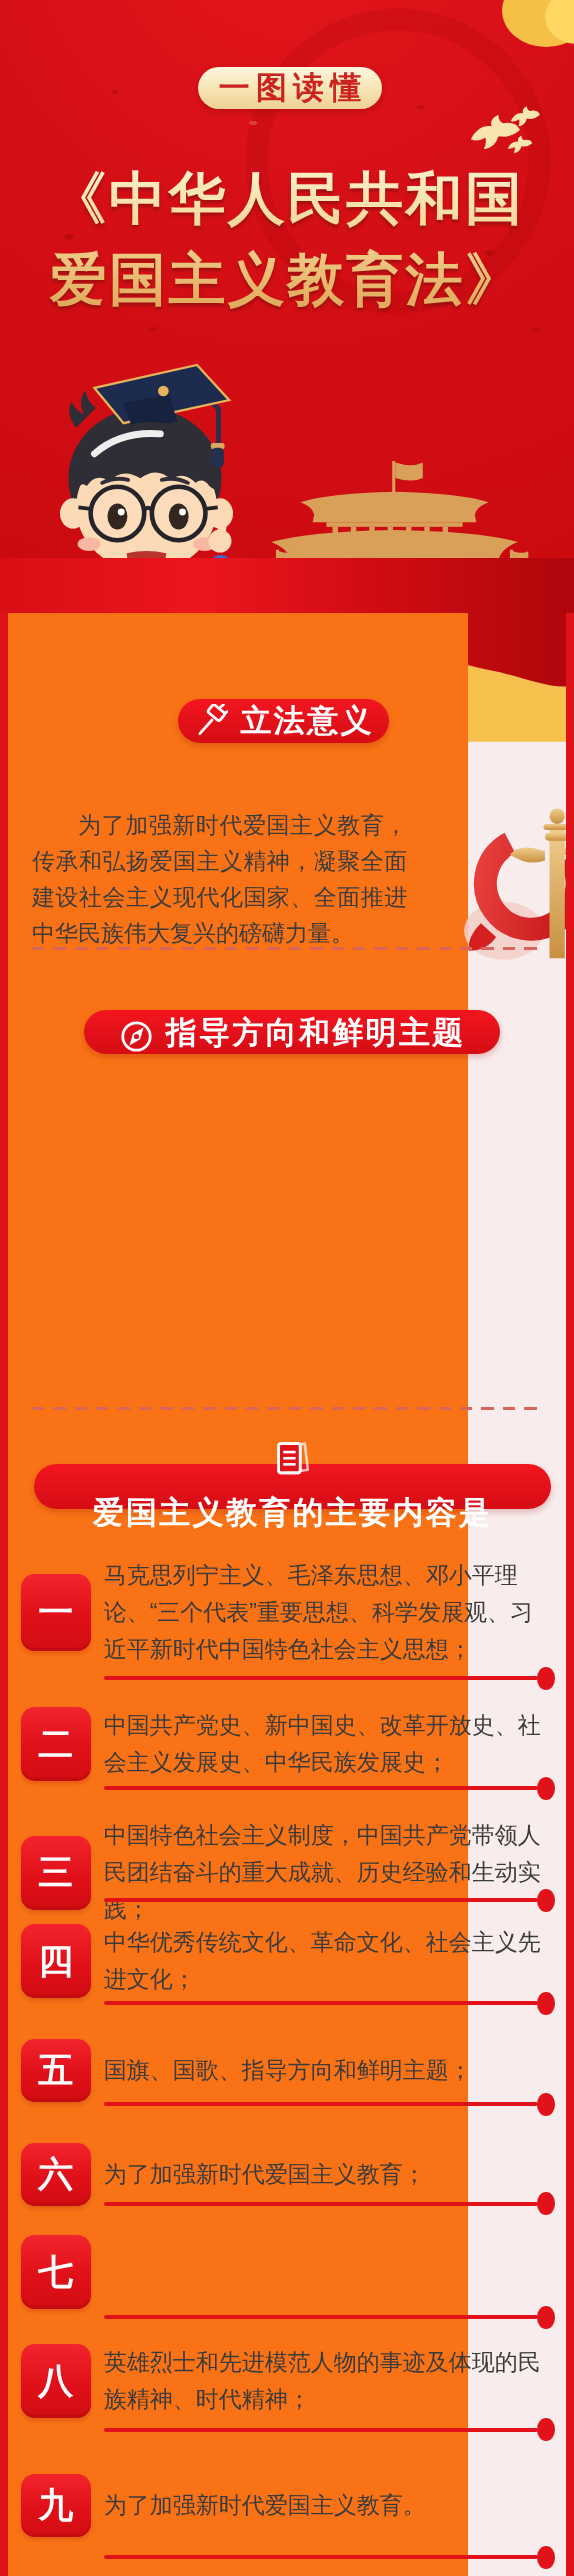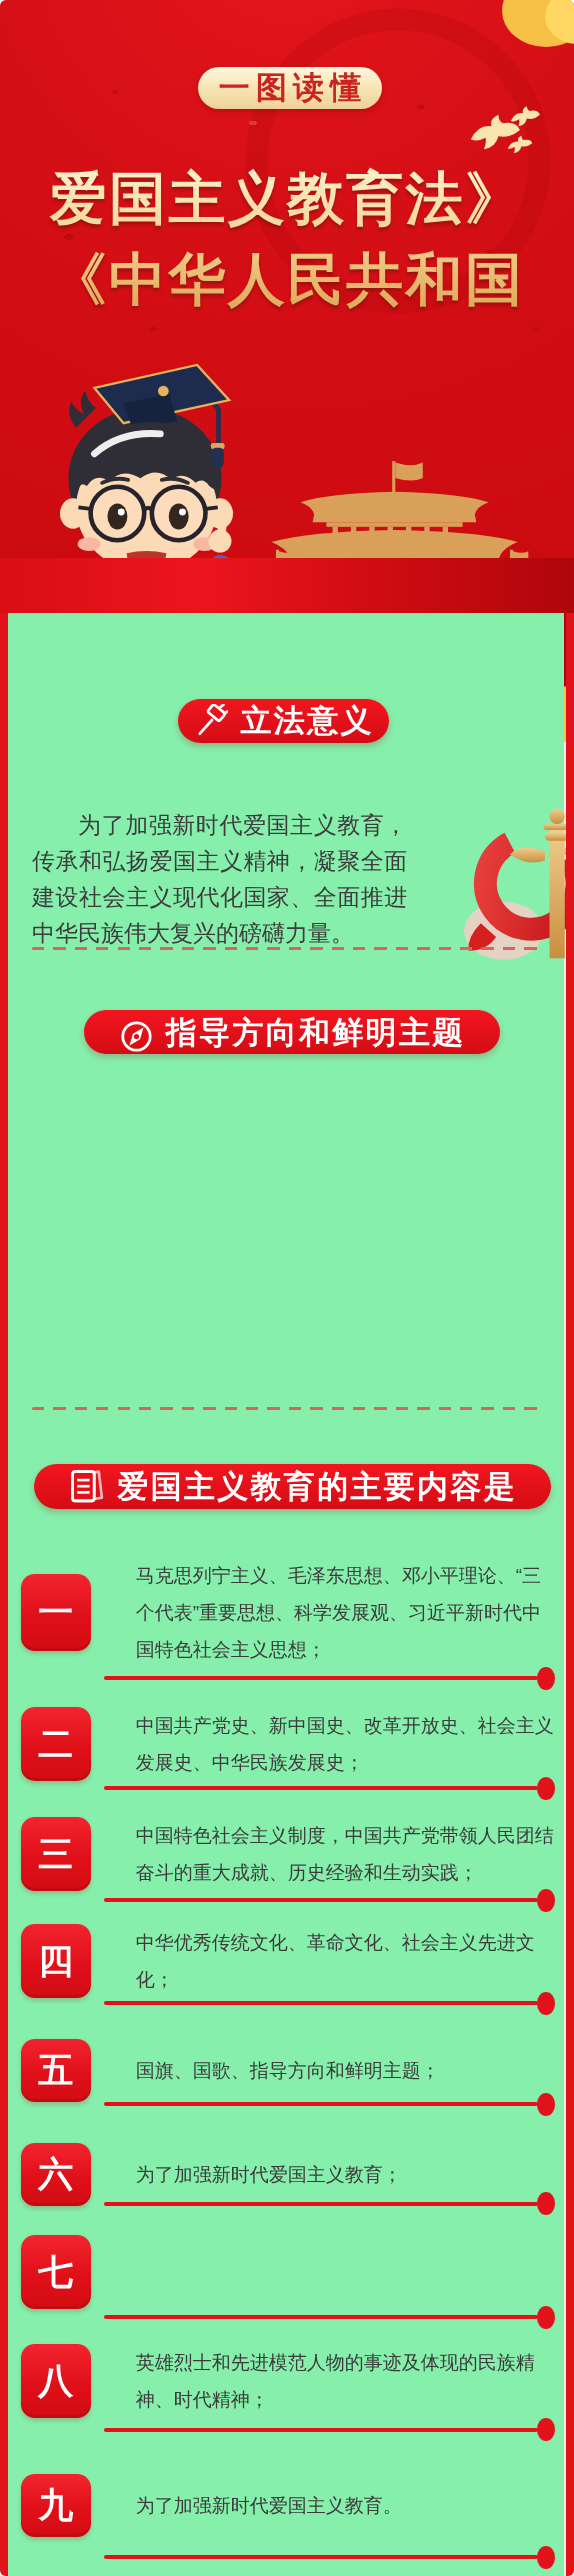--- a/index.html
+++ b/index.html
@@ -1,20 +1,19 @@
 <!DOCTYPE html>
 <html style="font-size:12.3px"><head>
 <meta charset="utf-8">
 <style>
   html,body{margin:0;padding:0;background:#ffffff;}
   .poster{
     position:relative;width:574px;height:2576px;overflow:hidden;
     font-family:"Liberation Sans","DejaVu Sans",sans-serif;
     background:#F8EDEC;
-    border-radius:6px;
   }
   
   .header{
     position:absolute;left:0;top:0;width:574px;height:735px;z-index:0;
     background:
       radial-gradient(7.7px 4.6px at 69px 237px, rgba(164,6,10,.5) 60%, transparent 62%),
       radial-gradient(6.9px 3.8px at 153px 329px, rgba(164,6,10,.45) 60%, transparent 62%),
       radial-gradient(6.1px 3.8px at 253px 123px, rgba(250,230,190,.22) 60%, transparent 62%),
       radial-gradient(7.7px 4.6px at 490px 253px, rgba(164,6,10,.5) 60%, transparent 62%),
       radial-gradient(6.1px 3.8px at 536px 329px, rgba(164,6,10,.4) 60%, transparent 62%),
@@ -38,21 +37,21 @@
     font-weight:900;font-size:57px;line-height:81px;letter-spacing:2.3px;
     background:linear-gradient(180deg,#FCEFC8 8%,#F3D493 48%,#DFA758 95%);
     -webkit-background-clip:text;background-clip:text;color:transparent;
     filter:drop-shadow(0 3.8px 1.5px rgba(110,15,8,.5));
   }
   .doves{position:absolute;left:457px;top:104px;z-index:1;}
   .tiananmen{position:absolute;left:253px;top:458px;z-index:1;opacity:.96;}
   .mascot{position:absolute;left:47px;top:354px;z-index:3;}
   .waves{position:absolute;left:0;top:558px;z-index:5;}
   
-  .content{position:absolute;left:0;top:613px;width:564px;height:1963px;background:#86efac;z-index:1;}
+  .content{position:absolute;left:0;top:613px;width:468px;height:1963px;background:#f97316;z-index:1;}
   .side-border{position:absolute;top:613px;bottom:0;width:7.7px;background:#E0121A;z-index:4;}
   .side-border.left{left:0;}
   .side-border.right{right:0;}
   .pill{
     position:absolute;border-radius:24.5px;z-index:2;
     background:linear-gradient(180deg,#F3151E 0%,#E01019 60%,#D60C13 100%);
     display:flex;align-items:center;justify-content:center;gap:12.3px;
     color:#fff;font-weight:900;font-size:31px;letter-spacing:2.3px;
     box-shadow:0 3.1px 6.1px rgba(150,10,10,.25);
   }
@@ -78,21 +77,21 @@
   }
   
   .item{position:absolute;left:20.7px;width:536px;display:flex;align-items:center;gap:13px;z-index:2;}
   .numbadge{
     flex:0 0 70px;border-radius:13.8px;color:#fff;font-weight:900;font-size:35px;
     background:linear-gradient(180deg,#F2242E 0%,#E01019 55%,#D20C13 100%);
     display:flex;align-items:center;justify-content:center;
     box-shadow:inset 0 -3.1px 0 rgba(140,5,8,.22), 0 2.3px 4.6px rgba(150,10,10,.2);
   }
   .nb1{height:63px;} .nb2{height:74px;} .nb3{height:77px;}
-  .itext{width:444px;font-size:19px;line-height:37px;color:#3B3B3B;margin-left:32px;}
+  .itext{width:444px;font-size:23px;line-height:37px;color:#3B3B3B;}
   .uline{position:absolute;left:104px;width:434px;height:3.8px;background:#E2121B;border-radius:2.3px;z-index:2;}
   .udot{position:absolute;left:537px;width:18.4px;height:23px;background:#E2121B;border-radius:50%;z-index:2;}
 </style>
 </head>
 <body>
 
 <div class="poster">
 
   <div class="header">
     <div class="corner-blob1"></div>
@@ -104,22 +103,22 @@
 
     <svg class="doves" width="86" height="66" viewBox="0 0 112 86">
       <g fill="#F7E4AE">
         <path d="M18,46 q10,-20 27,-17 q-3,-10 9,-15 q0,9 6,11 q17,-3 22,9 q-13,11 -28,8 q-4,15 -19,17 q4,-9 2,-15 q-11,6 -19,2 Z"></path>
         <path d="M70,22 q6,-12 16,-10 q-2,-6 5,-9 q0,5 4,6 q10,-2 13,5 q-8,7 -17,5 q-2,9 -11,10 q2,-5 1,-9 q-6,4 -11,2 Z"></path>
         <path d="M66,58 q5,-10 14,-9 q-2,-5 4,-8 q0,5 3,6 q9,-2 11,4 q-7,6 -14,4 q-2,8 -10,9 q2,-5 1,-8 q-5,3 -9,2 Z"></path>
       </g>
     </svg>
 
     <div class="title">
+      <div>《中华人民共和国</div>
       <div>爱国主义教育法》</div>
-      <div>《中华人民共和国</div>
     </div>
 
     <svg class="tiananmen" width="283" height="208" viewBox="0 0 370 272">
       <g fill="#D9A75B">
         <rect x="182" y="4" width="4" height="44"></rect>
         <path d="M186,6 q22,7 36,0 l0,20 q-14,7 -36,0 Z"></path>
         <path d="M80,74 Q78,64 62,58 Q96,46 185,44 Q274,46 308,58 Q292,64 290,74 L292,84 L78,84 Z"></path>
         <rect x="96" y="84" width="178" height="6"></rect>
         <rect x="104" y="90" width="7" height="22"></rect>
           <rect x="128" y="90" width="7" height="22"></rect>
@@ -255,21 +254,21 @@
           <polygon points="23,8 29,23 23,38 17,23" fill="#fff" transform="rotate(38 23 23)"></polygon>
           <circle cx="23" cy="23" r="3.4" fill="#E2121B"></circle>
         </svg>
       </span>
       <span>指导方向和鲜明主题</span>
     </div>
 
 
     <div class="dashes" style="top:794px;"></div>
 
-    <div class="pill" style="left:34px;top:851px;width:517px;height:45px;">
+    <div class="pill" style="left:34px;top:851px;width:517px;height:45px;flex-direction:column;">
       <span class="ic">
         <svg width="37" height="40" viewBox="0 0 48 52" fill="none" stroke="#fff" stroke-width="3.4" stroke-linejoin="round">
           <path d="M14,10 L40,6 L44,40 L18,44 Z" opacity=".7"></path>
           <rect x="6" y="6" width="28" height="38" rx="3" fill="#E2121B"></rect>
           <rect x="6" y="6" width="28" height="38" rx="3"></rect>
           <line x1="12" y1="17" x2="28" y2="17"></line>
           <line x1="12" y1="25" x2="28" y2="25"></line>
           <line x1="12" y1="33" x2="28" y2="33"></line>
         </svg>
       </span>

